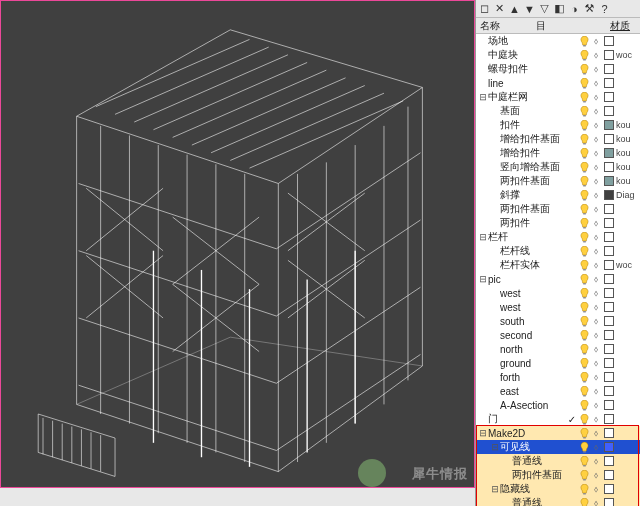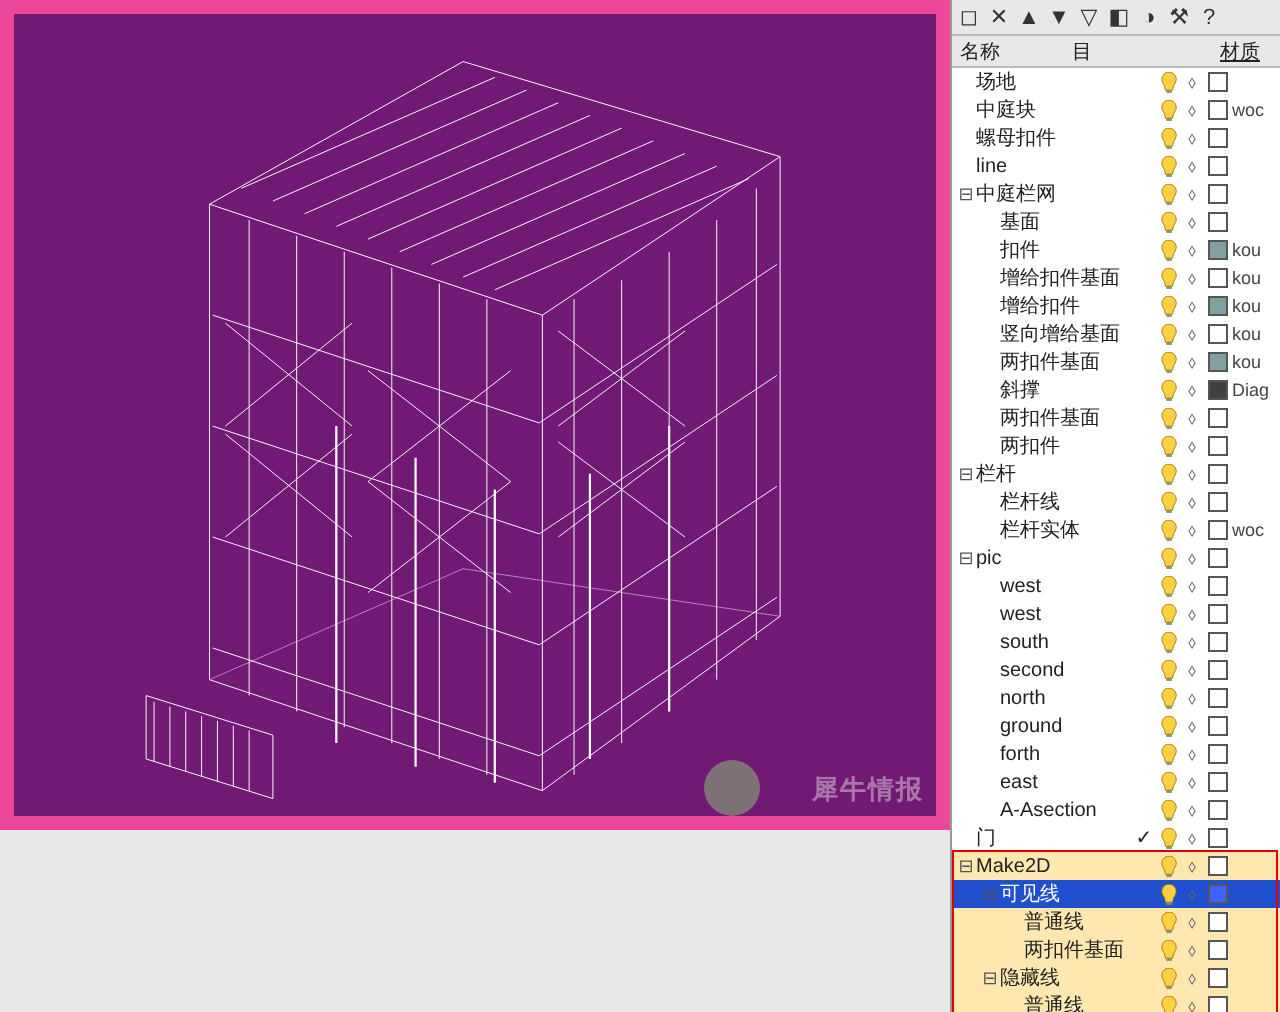--- a/index.html
+++ b/index.html
@@ -5,24 +5,24 @@
   * { box-sizing: border-box; margin: 0; padding: 0; }
   body {
     width: 640px; height: 506px;
     display: flex;
     font-family: "Microsoft YaHei", Arial, sans-serif;
     font-size: 10px;
     background: #e8e8e8;
     overflow: hidden;
   }
   .viewport {
-    width: 475px; height: 415px;
-    background: #701a75;
+    width: 475px; height: 488px;
+    background: #404040;
     position: relative;
-    border: 7px solid #ec4899;
+    border: 1px solid #ec4899;
   }
   .wireframe {
     position: absolute;
     top: 0; left: 0;
     width: 100%; height: 100%;
     color: #fff;
   }
   .side-panel {
     width: 165px; height: 506px;
     background: #f5f5f5;

